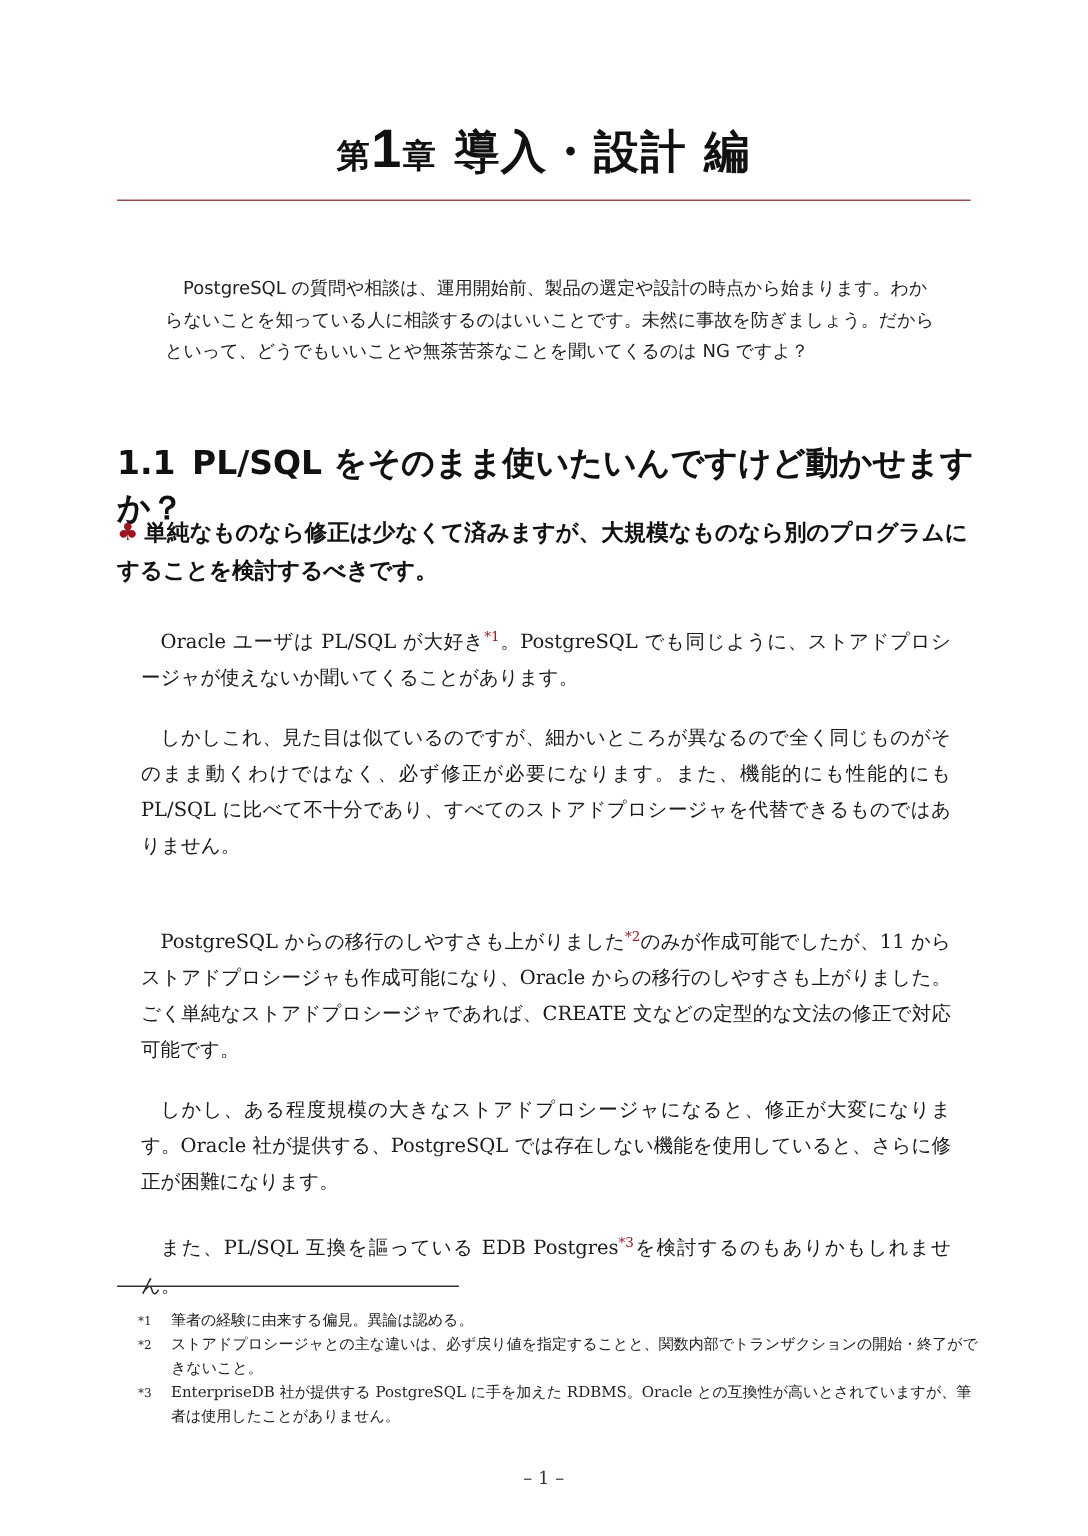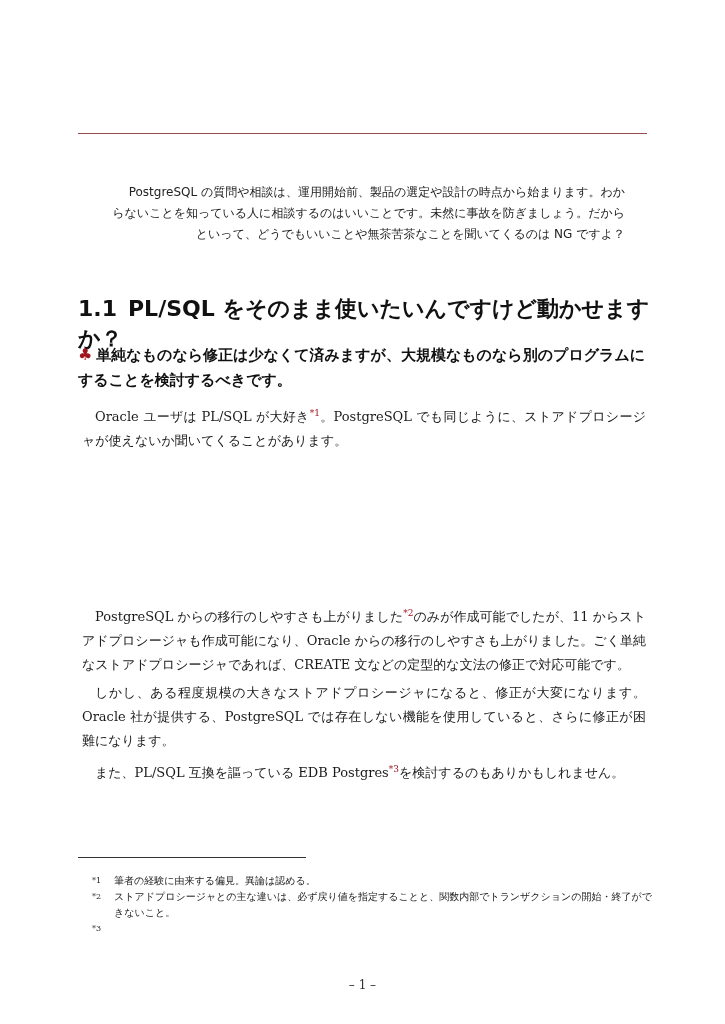--- a/index.html
+++ b/index.html
@@ -4,75 +4,80 @@
 <style>
   html, body { margin:0; padding:0; background:#ffffff; }
   body { width:725px; height:1024px; position:relative; overflow:hidden; color:#1a1a1a; }
   .page { position:absolute; left:0; top:0; width:725px; height:1024px; }
   .chapter-title { position:absolute; left:0; top:78px; width:725px; text-align:center;
     font-family:"DejaVu Sans", sans-serif; font-weight:bold; font-size:30px; letter-spacing:1px; color:#111; }
   .chapter-title .small { font-size:22px; }
   .chapter-title .num { font-size:36px; font-family:"Liberation Sans", sans-serif; }
   .rule { position:absolute; left:78px; top:133px; width:569px; height:1px; background:#9a4a4a; }
   .intro { position:absolute; left:110px; top:182px; width:515px;
-    font-family:"DejaVu Sans", sans-serif; font-size:12px; line-height:21px; color:#222;text-align:right; }
+    font-family:"DejaVu Sans", sans-serif; font-size:12px; line-height:21px; color:#222; }
   .intro p { margin:0; text-indent:12px; }
   .section-title { position:absolute; left:78px; top:294px; width:580px;
     font-family:"DejaVu Sans", sans-serif; font-weight:bold; font-size:22px; color:#111; }
   .section-title .num { display:inline-block; width:50px; }
   .subhead { position:absolute; left:78px; width:572px;
     font-family:"DejaVu Sans", sans-serif; font-weight:bold; font-size:15px; line-height:25px; color:#111; }
   .club { color:#a0141e; font-size:16px; margin-right:4px; }
   .body-text { position:absolute; left:78px; width:572px;
     font-family:"DejaVu Serif", serif; font-size:13px; line-height:24px; color:#1a1a1a; }
-  .body-text p { margin:4px; text-indent:13px; text-align:justify; }
+  .body-text p { margin:16px; text-indent:13px; text-align:justify; }
   .body-text b { font-family:"DejaVu Sans", sans-serif; }
   sup.fn { color:#a0141e; font-size:9px; }
   .fn-rule { position:absolute; left:78px; top:857px; width:228px; height:1px; background:#333; }
   .footnotes { position:absolute; left:92px; top:873px; width:560px;
     font-family:"DejaVu Serif", serif; font-size:10px; line-height:16px; color:#222; }
   .footnotes .fn-item { position:relative; padding-left:22px; margin:0; }
   .footnotes .fn-mark { position:absolute; left:0; top:0; font-size:8px; }
   .page-num { position:absolute; left:0; width:725px; top:978px; text-align:center;
     font-family:"DejaVu Serif", serif; font-size:12px; color:#333; }
 </style>
 </head>
 <body>
 
 <div class="page">
 
+  <div class="chapter-title">
+    <span class="small">第</span><span class="num">1</span><span class="small">章</span>
+    <span>導入・設計 編</span>
+  </div>
 
   <div class="rule"></div>
 
   <div class="intro">
     <p>PostgreSQL の質問や相談は、運用開始前、製品の選定や設計の時点から始まります。わからないことを知っている人に相談するのはいいことです。未然に事故を防ぎましょう。だからといって、どうでもいいことや無茶苦茶なことを聞いてくるのは NG ですよ？</p>
   </div>
 
   <div class="section-title">
     <span class="num">1.1</span><span>PL/SQL をそのまま使いたいんですけど動かせますか？</span>
   </div>
 
   <div class="subhead" style="top:342px;">
     <span class="club">♣</span><span>単純なものなら修正は少なくて済みますが、大規模なものなら別のプログラムにすることを検討するべきです。</span>
   </div>
 
   <div class="body-text" style="top:397px;">
     <p><span>Oracle ユーザは PL/SQL が大好き</span><sup class="fn">*1</sup><span>。PostgreSQL でも同じように、ストアドプロシージャが使えないか聞いてくることがあります。</span></p>
+    <p>しかしこれ、見た目は似ているのですが、細かいところが異なるので全く同じものがそのまま動くわけではなく、必ず修正が必要になります。また、機能的にも性能的にも PL/SQL に比べて不十分であり、すべてのストアドプロシージャを代替できるものではありません。</p>
   </div>
 
 
   <div class="body-text" style="top:597px;">
     <p><span>PostgreSQL からの移行のしやすさも上がりました</span><sup class="fn">*2</sup><span>のみが作成可能でしたが、11 からストアドプロシージャも作成可能になり、Oracle からの移行のしやすさも上がりました。ごく単純なストアドプロシージャであれば、CREATE 文などの定型的な文法の修正で対応可能です。</span></p>
     <p>しかし、ある程度規模の大きなストアドプロシージャになると、修正が大変になります。Oracle 社が提供する、PostgreSQL では存在しない機能を使用していると、さらに修正が困難になります。</p>
     <p><span>また、PL/SQL 互換を謳っている EDB Postgres</span><sup class="fn">*3</sup><span>を検討するのもありかもしれません。</span></p>
   </div>
 
   <div class="fn-rule"></div>
 
   <div class="footnotes">
     <p class="fn-item"><span class="fn-mark">*1</span><span>筆者の経験に由来する偏見。異論は認める。</span></p>
     <p class="fn-item"><span class="fn-mark">*2</span><span>ストアドプロシージャとの主な違いは、必ず戻り値を指定することと、関数内部でトランザクションの開始・終了ができないこと。</span></p>
-    <p class="fn-item"><span class="fn-mark">*3</span></p>
+    <p class="fn-item"><span class="fn-mark">*3</span><span>EnterpriseDB 社が提供する PostgreSQL に手を加えた RDBMS。Oracle との互換性が高いとされていますが、筆者は使用したことがありません。</span></p>
   </div>
 
   <div class="page-num">– 1 –</div>
 
 </div>
 
 </body></html>

